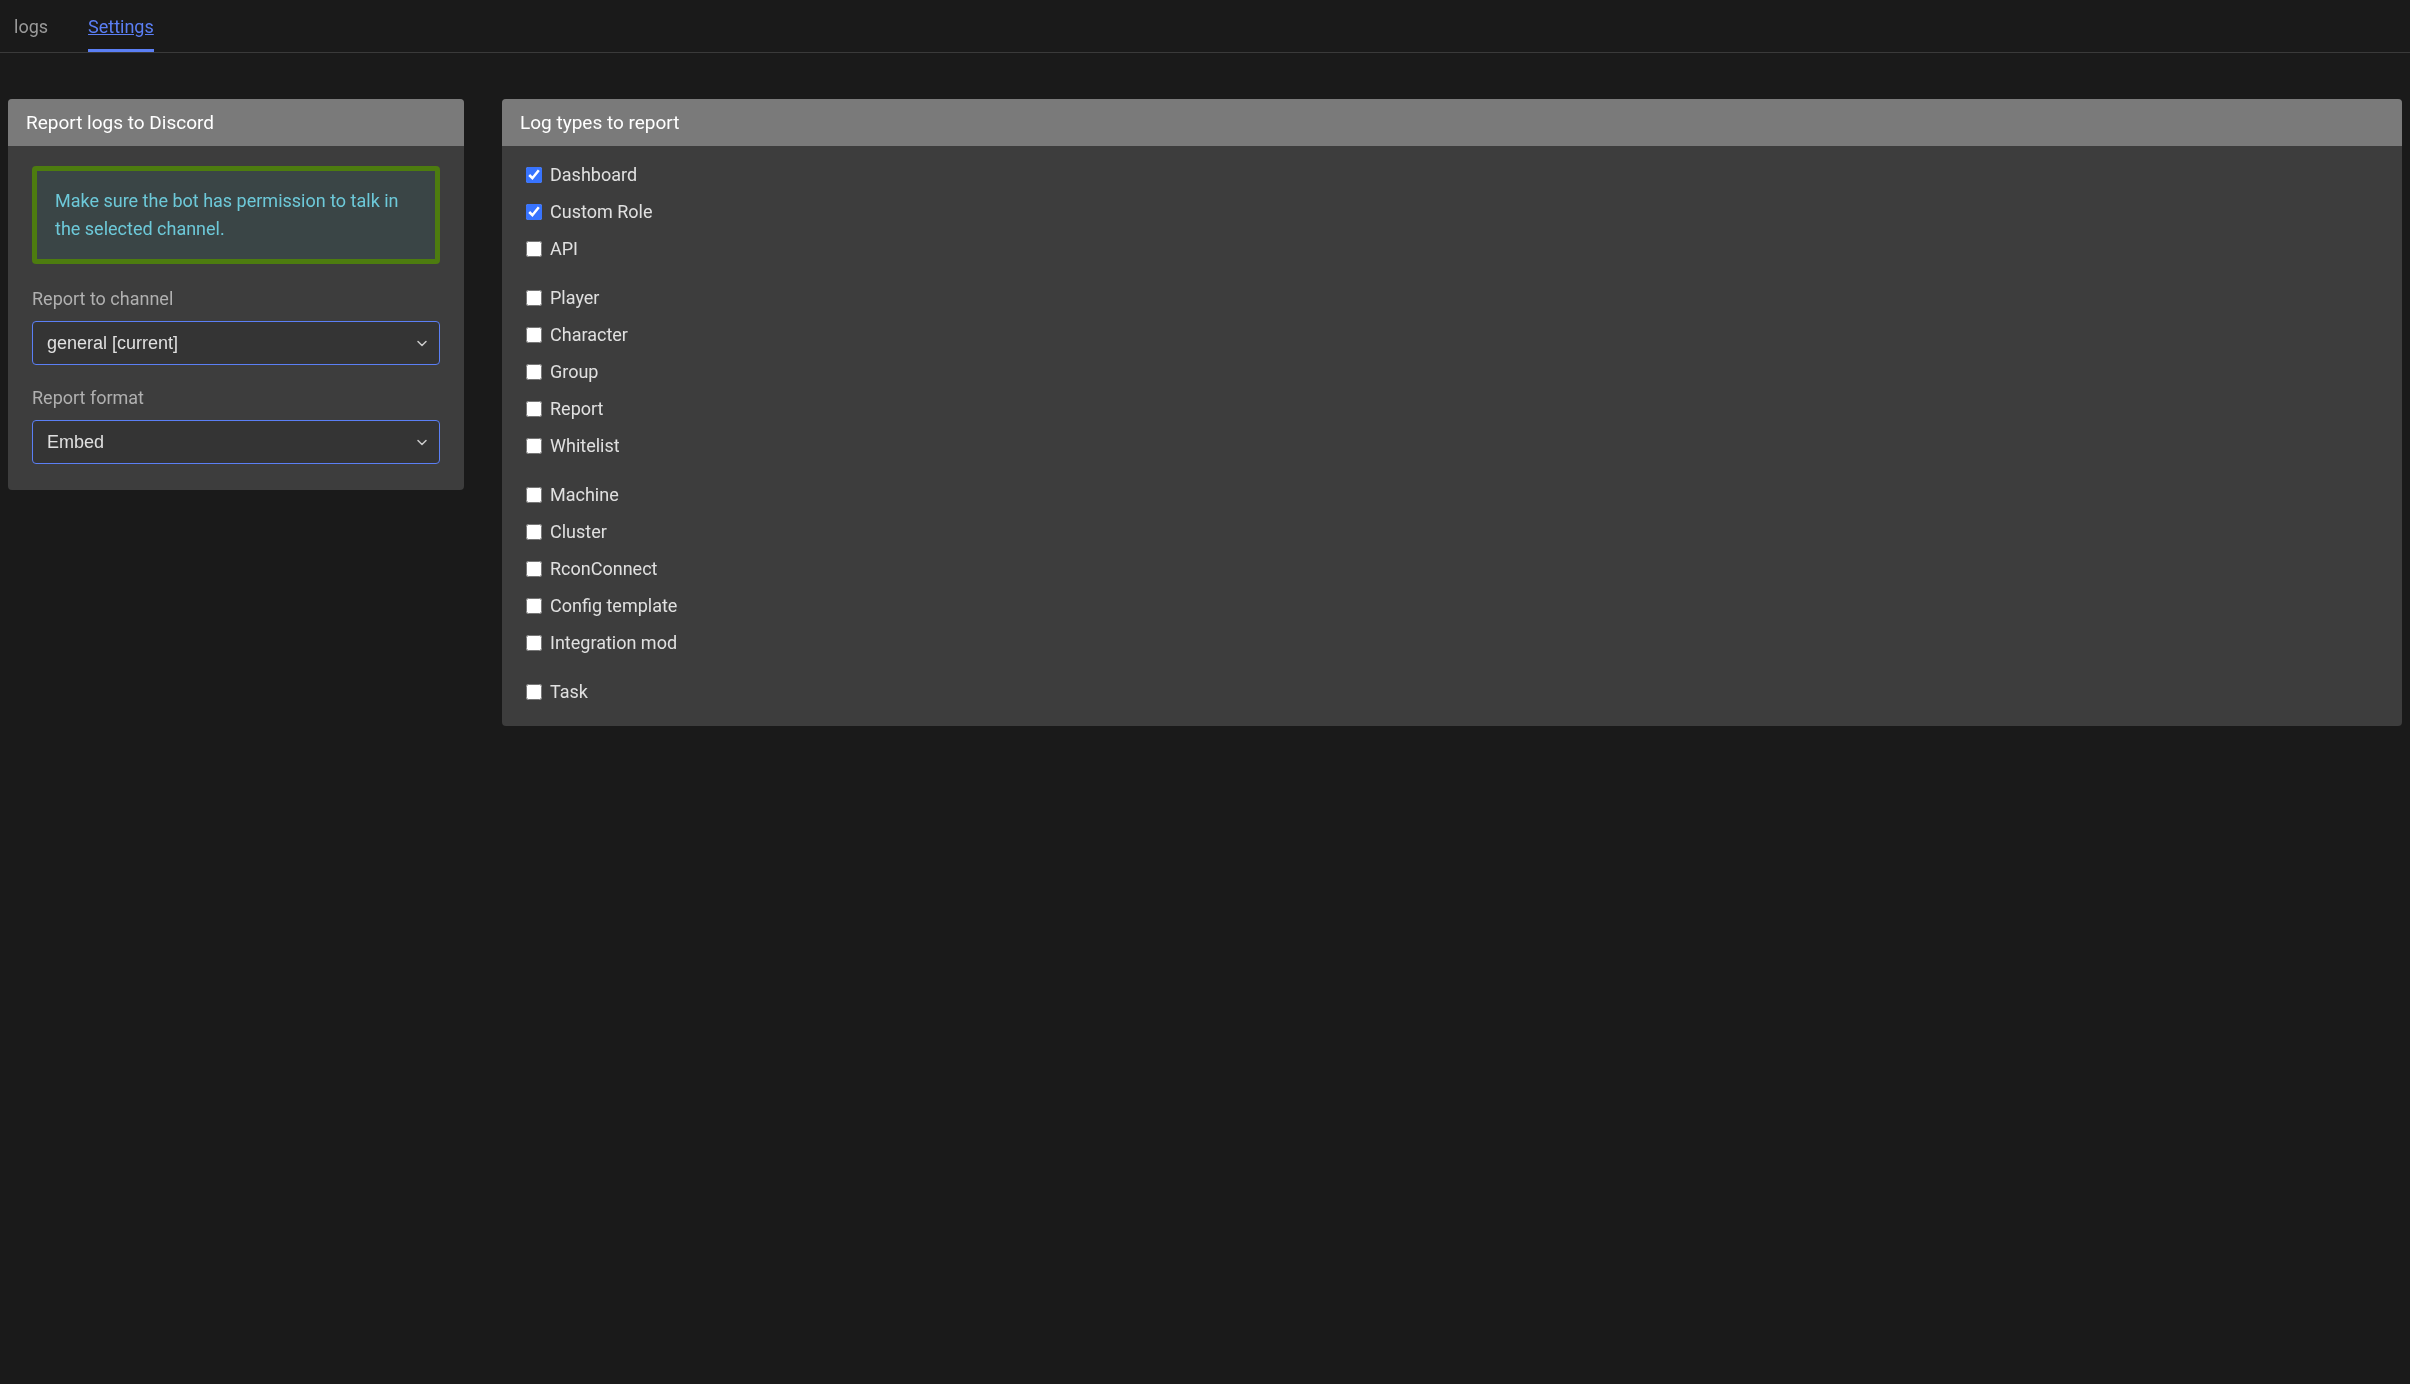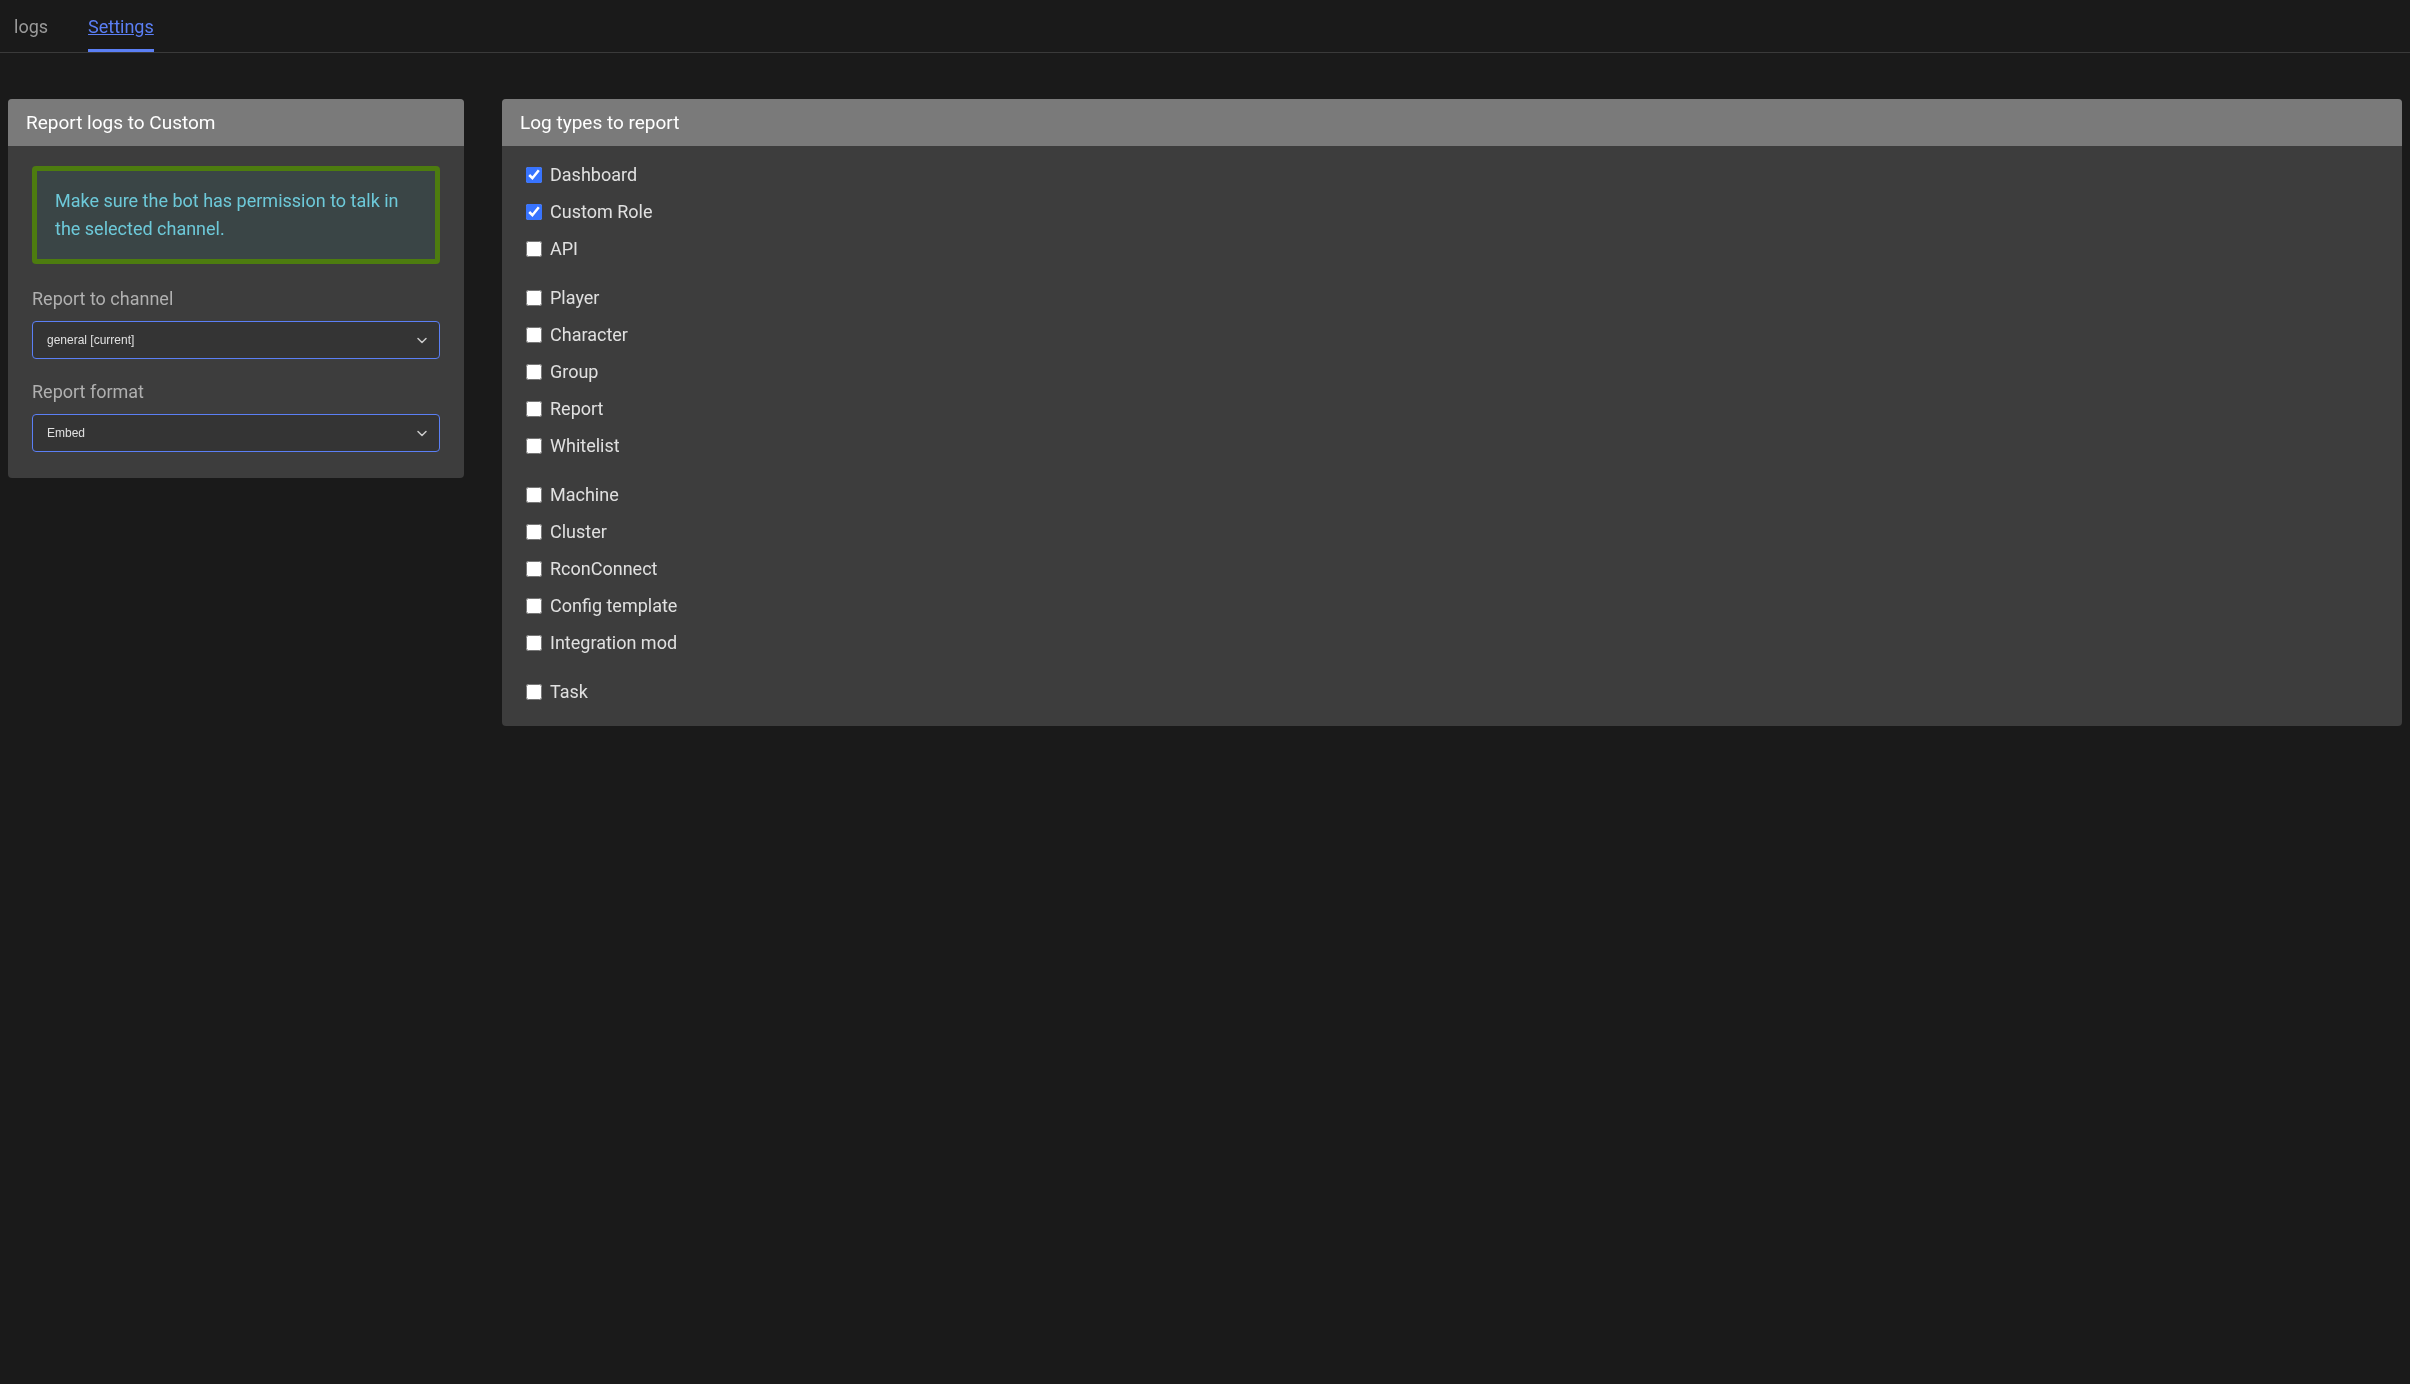--- a/index.html
+++ b/index.html
@@ -87,21 +87,21 @@
     .select-wrap {
       position: relative;
       width: 100%;
     }
     .select {
       width: 100%;
       background: #343434;
       border: 1px solid #5b7ff5;
       color: #e0e0e0;
       padding: 11px 14px;
-      font-size: 12px;
+      font-size: 18px;
       border-radius: 4px;
       appearance: none;
       -webkit-appearance: none;
       cursor: pointer;
     }
     .select-chevron {
       position: absolute;
       right: 12px;
       top: 50%;
       transform: translateY(-50%);
@@ -140,21 +140,21 @@
 <body>
 
 <div class="tabs">
   <div class="tab">logs</div>
   <div class="tab active">Settings</div>
 </div>
 
 <div class="content">
 
   <div class="panel left">
-    <div class="panel-header">Report logs to Custom</div>
+    <div class="panel-header">Report logs to Discord</div>
     <div class="panel-body">
       <div class="info-box">Make sure the bot has permission to talk in the selected channel.</div>
 
       <div class="field-group">
         <span class="field-label">Report to channel</span>
         <div class="select-wrap">
           <select class="select">
             <option>general [current]</option>
           </select>
           <span class="select-chevron">

